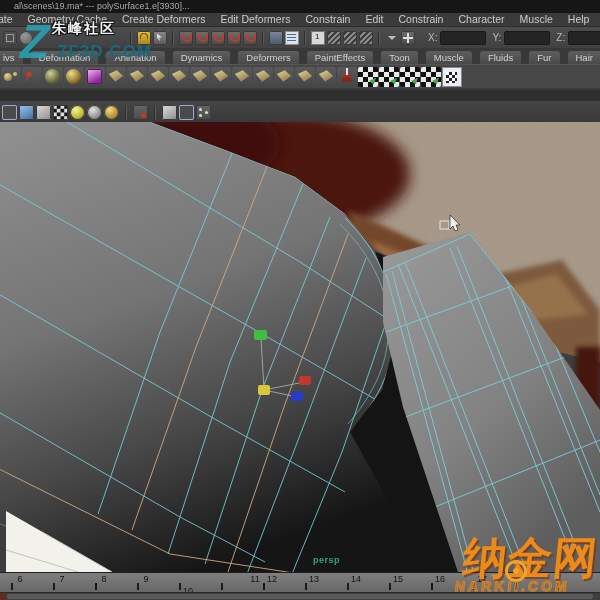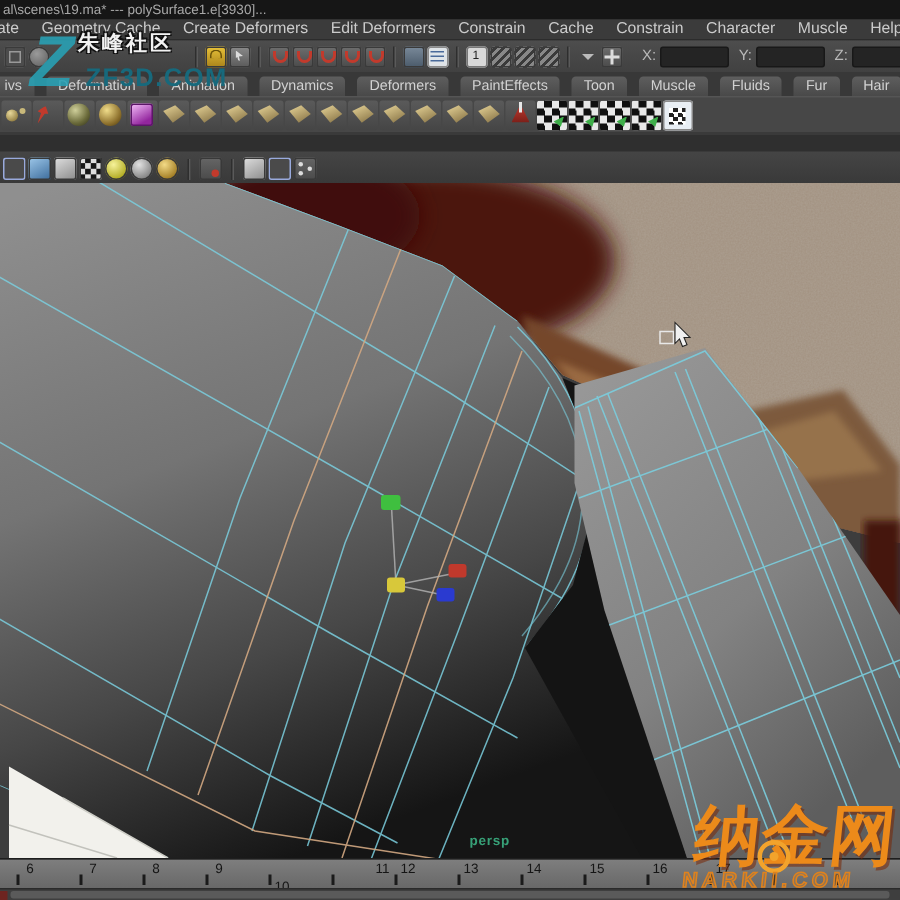--- a/index.html
+++ b/index.html
@@ -1,21 +1,21 @@
 <!DOCTYPE html>
 <html><head>
 <meta charset="utf-8">
 <style>
   html,body{margin:0;padding:0;background:#222;}
   #app{position:relative;width:600px;height:600px;overflow:hidden;
        font-family:"Liberation Sans",sans-serif;background:#3f3f3f;user-select:none;}
 
   
   .titlebar{position:absolute;left:0;top:0;width:600px;height:13px;background:#161616;
-    color:#a8a8a8;font-size:9px;line-height:13px;white-space:nowrap;padding-left:2px;box-sizing:border-box;}
+    color:#a8a8a8;font-size:9px;line-height:13px;white-space:nowrap;padding-left:14px;box-sizing:border-box;}
 
   
   .menubar{position:absolute;left:0;top:13px;width:600px;height:14px;background:#3b3b3b;
     border-bottom:1px solid #2c2c2c;display:flex;align-items:flex-start;gap:15px;box-sizing:border-box;overflow:hidden;}
   .menu-item{color:#cbcbcb;font-size:10.5px;white-space:nowrap;flex:0 0 auto;}
   .menu-item:first-child{margin-left:-2px;}
 
   
   .statusline{position:absolute;left:0;top:27px;width:600px;height:21px;
     background:linear-gradient(#4d4d4d,#414141);display:flex;align-items:center;box-sizing:border-box;padding-left:2px;overflow:hidden;}
@@ -143,21 +143,21 @@
   <div class="titlebar">
     <span>al\scenes\19.ma*  ---  polySurface1.e[3930]...</span>
   </div>
 
   <div class="menubar">
       <div class="menu-item">ate</div>
       <div class="menu-item">Geometry Cache</div>
       <div class="menu-item">Create Deformers</div>
       <div class="menu-item">Edit Deformers</div>
       <div class="menu-item">Constrain</div>
-      <div class="menu-item">Cache</div>
+      <div class="menu-item">Edit</div>
       <div class="menu-item">Constrain</div>
       <div class="menu-item">Character</div>
       <div class="menu-item">Muscle</div>
       <div class="menu-item">Help</div>
     </div>
 
   <div class="statusline">
     <div class="ticon i-select-hierarchy"></div>
       <div class="ticon i-select-object"></div>
       <div class="sgap"></div>

